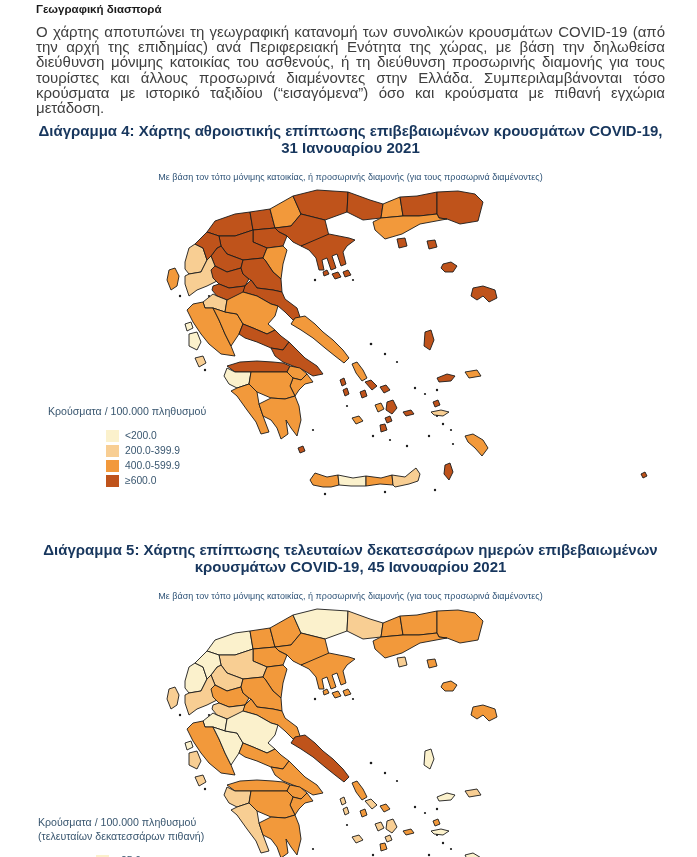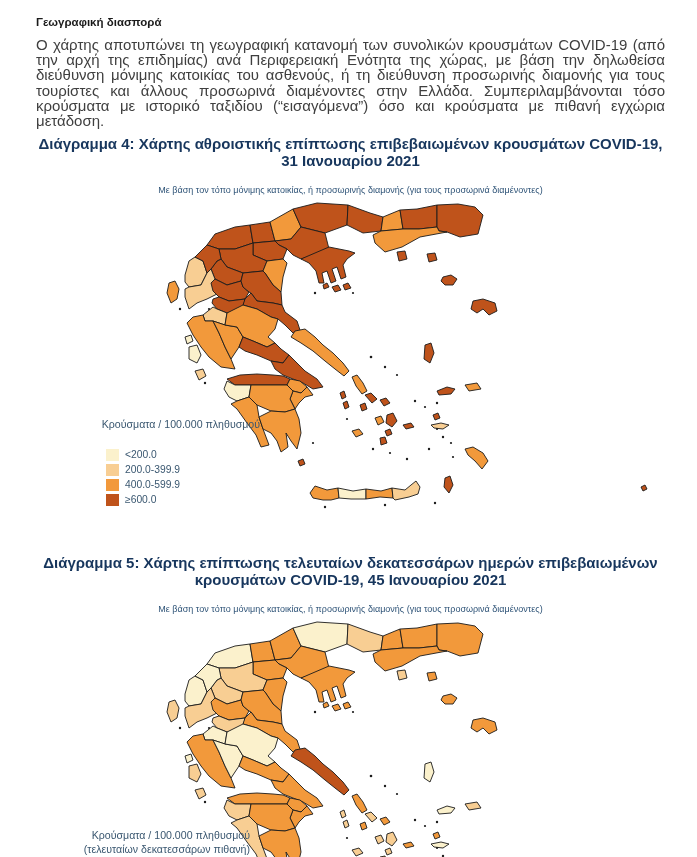--- a/index.html
+++ b/index.html
@@ -1,20 +1,20 @@
 <!DOCTYPE html>
 <html><head>
 <meta charset="utf-8">
 <style>
   * { margin:0; padding:0; box-sizing:border-box; }
   html,body { background:#ffffff; }
   .page {
     position:relative; width:697px; height:857px; background:#fff;
     font-family:"Liberation Sans", sans-serif; color:#3d3d3d;
-    padding:14px 30px 0 36px; overflow:hidden;
+    padding:1px 30px 0 36px; overflow:hidden;
   }
   .heading { font-size:11.5px; font-weight:bold; color:#1a1a1a; margin-top:2px; }
   .intro {
     margin-top:9px; font-size:15px; line-height:15.2px;
     text-align:justify; color:#3f3f3f; width:629px;
   }
   .chart-title {
     margin-top:7px; text-align:center; font-size:15px; font-weight:bold;
     color:#17365D; width:629px;
   }
@@ -24,22 +24,22 @@
   .map-wrap { position:relative; width:660px; }
   .map-wrap.first { height:352px; }
   .map-wrap.second { height:341px; }
   .map-host { position:absolute; left:104px; top:2px; width:540px; height:330px; }
   .map-host svg { display:block; width:540px; height:330px; }
   .rg { stroke:#1b1b1b; stroke-width:0.9; stroke-linejoin:round; }
   .speck { fill:#1c1c1c; stroke:none; }
   .legend { position:absolute; width:212px; }
   .legend.first { left:12px; top:222px; }
   .legend.second { left:2px; top:214px; }
-  .legend-title { text-align:right; font-size:10.6px; color:#3A5770; line-height:14px; }
-  .legend-items { margin-top:16px; margin-left:58px; }
+  .legend-title { text-align:left; font-size:10.6px; color:#3A5770; line-height:14px; }
+  .legend-items { margin-top:10px; margin-left:58px; }
   .legend-row { display:flex; align-items:center; height:15px; }
   .swatch { width:13px; height:12px; display:inline-block; flex:0 0 13px; }
   .legend-label { font-size:10.3px; color:#3A5770; margin-left:6px; white-space:nowrap; }
 </style>
 </head>
 <body>
 
 <div class="page">
 
   <div class="heading">Γεωγραφική διασπορά</div>

